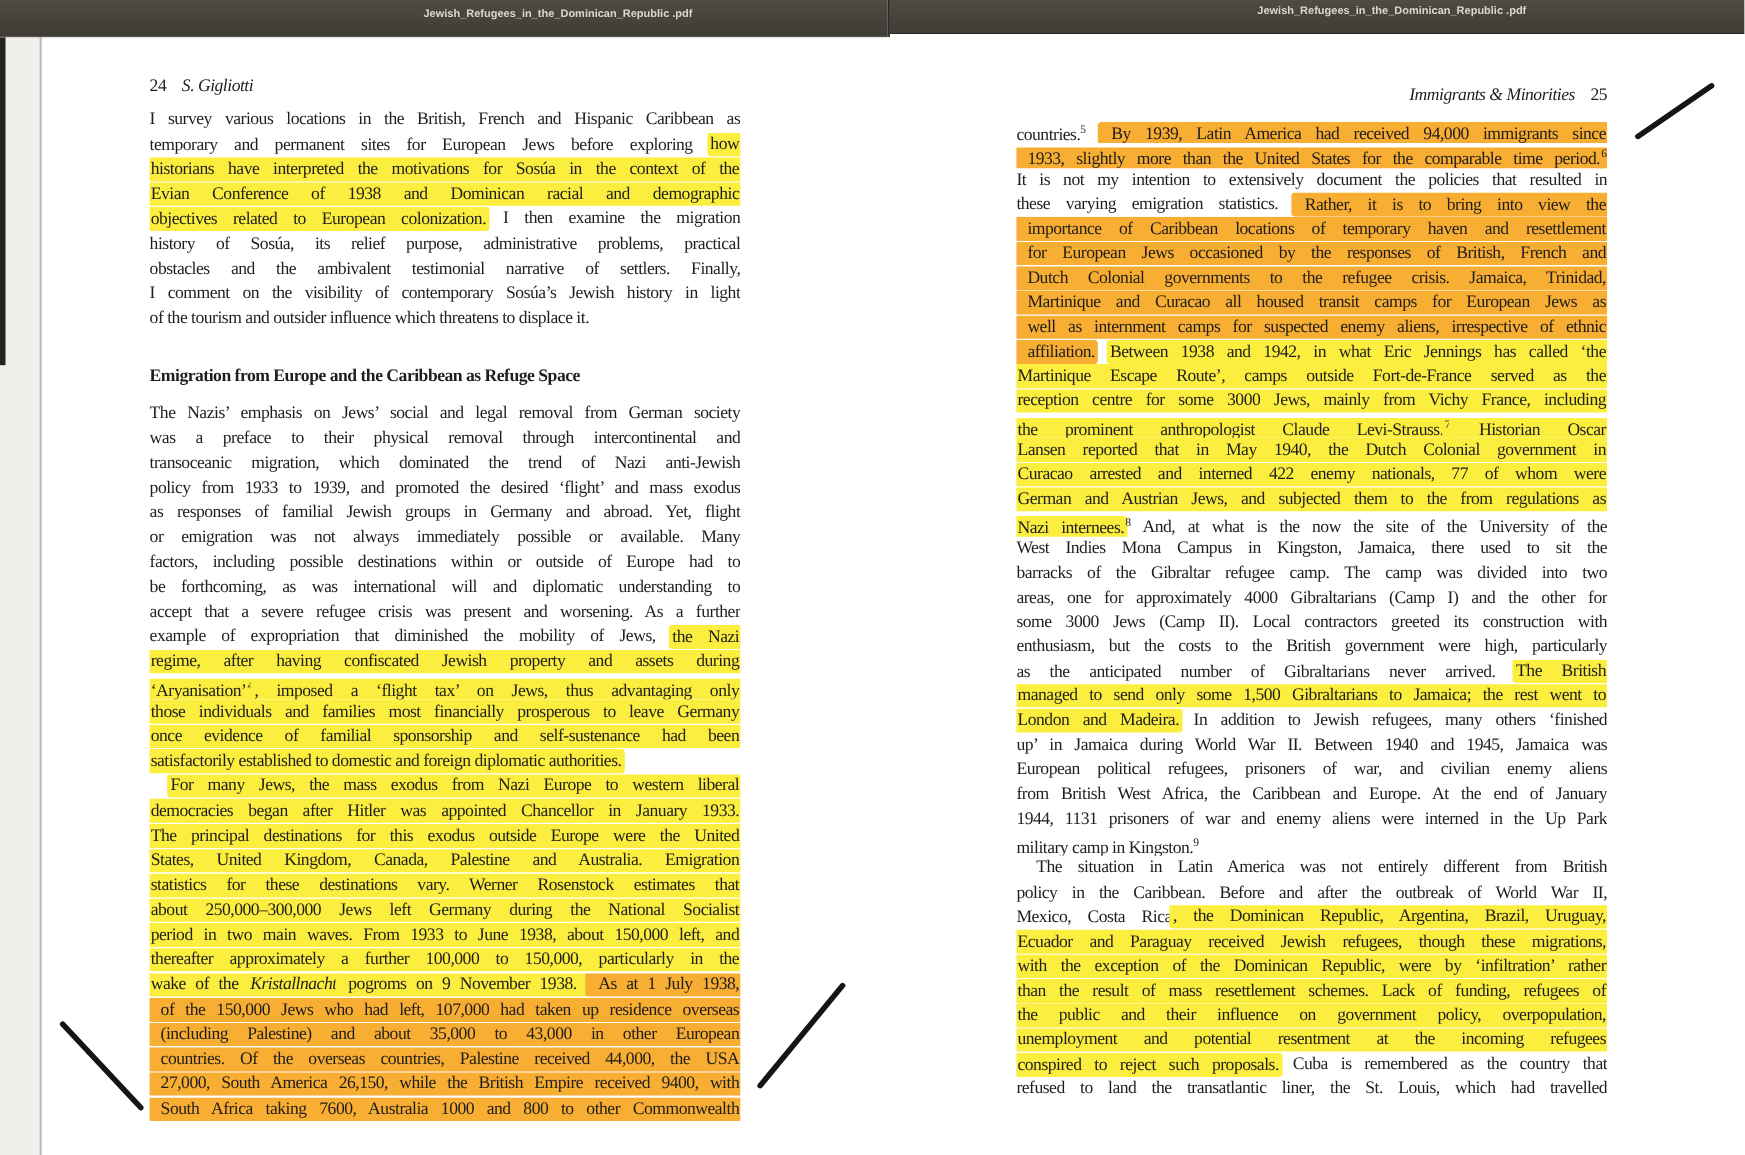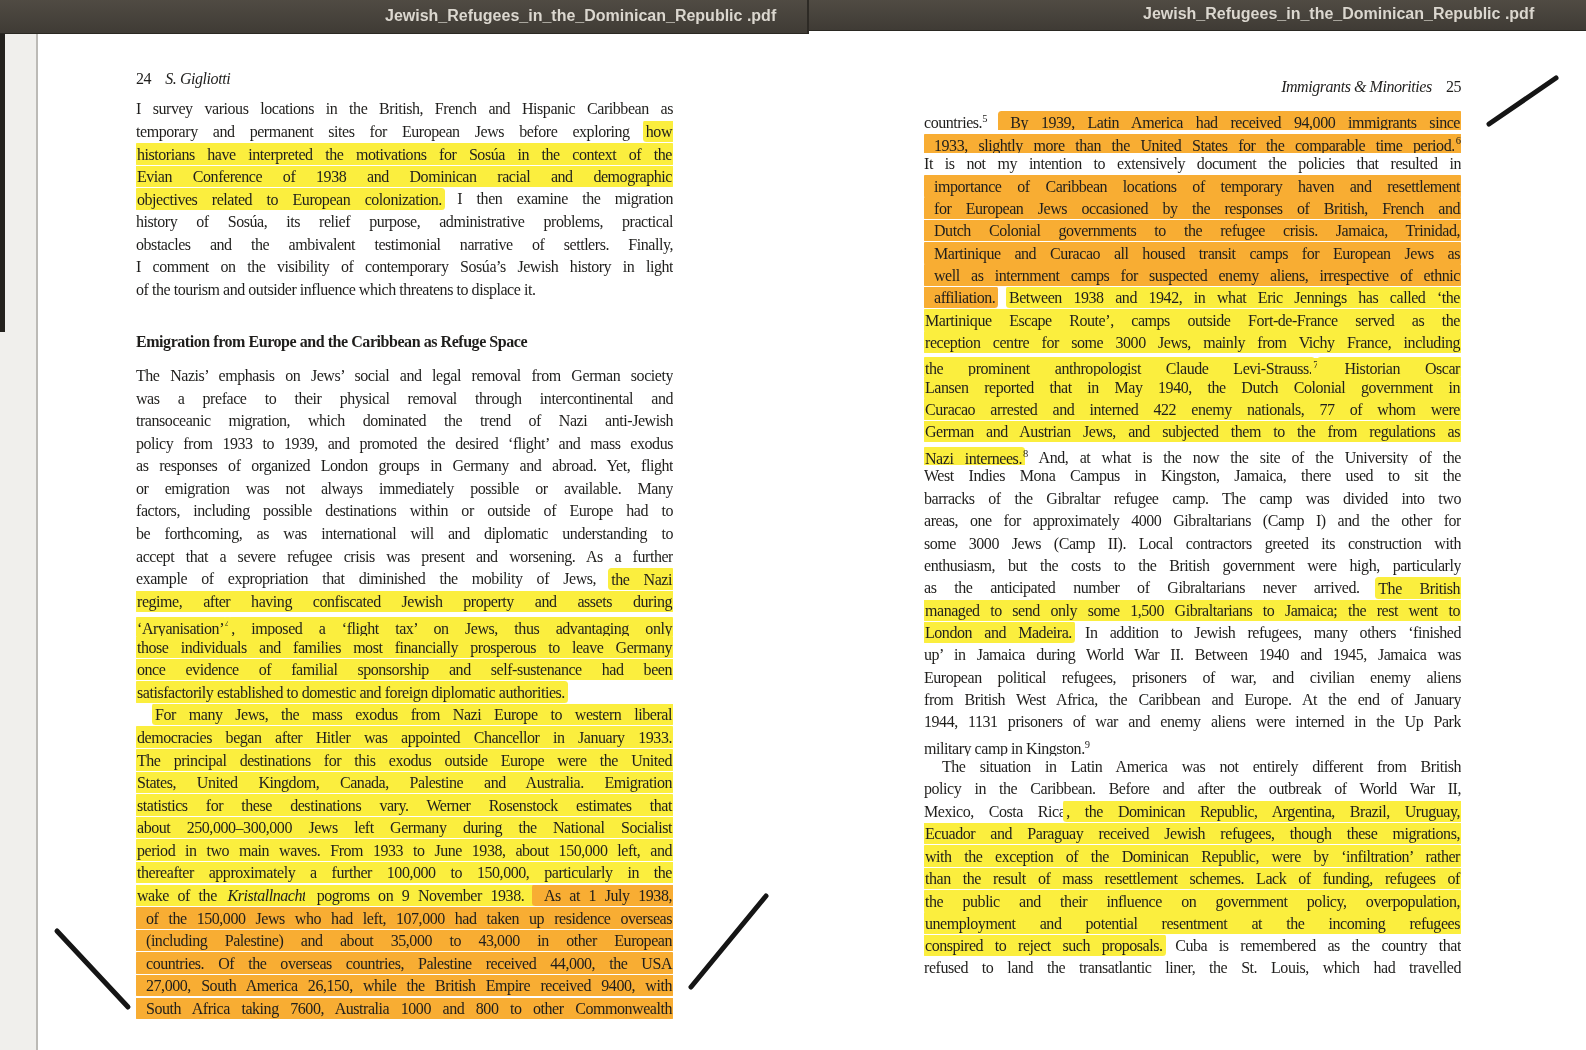--- a/index.html
+++ b/index.html
@@ -14,21 +14,21 @@
     position:absolute;top:0;height:34px;
     background:linear-gradient(to bottom, var(--tb1,#504b43), var(--tb2,#3f3b35));
     border-bottom:1px solid #2a2822;
     box-sizing:border-box;
   }
   #tb-left{left:0;width:809px;border-right:2px solid #2d2a25;}
   #tb-right{left:809px;width:777px;height:31px;}
   .titlebar .wtitle{
     position:absolute;top:7px;
     font-family:"Liberation Sans", sans-serif;
-    font-size:16px;font-weight:bold;color:var(--ttext,#dbd7cf);
+    font-size:10px;font-weight:bold;color:var(--ttext,#dbd7cf);
     white-space:nowrap;letter-spacing:0px;
   }
   #tb-left .wtitle{left:385px;}
   #tb-right .wtitle{left:334px;top:5px;}
   
   #canvas-strip{position:absolute;left:0;top:34px;width:36px;height:1016px;background:var(--gray,#f0efec);}
   #scroll-thumb{position:absolute;left:0;top:34px;width:5px;height:298px;background:#24221e;}
   #page-edge{position:absolute;left:36px;top:34px;width:2px;height:1016px;background:var(--edge,#bcbab6);}
   
   .pdf-page{position:absolute;background:#ffffff;}
@@ -88,21 +88,21 @@
     <div class="tl"><span class="seg">obstacles and the ambivalent testimonial narrative of settlers. Finally,</span></div>
     <div class="tl"><span class="seg">I comment on the visibility of contemporary Sosúa’s Jewish history in light</span></div>
     <div class="tl nj"><span class="seg">of the tourism and outsider influence which threatens to displace it.</span></div>
     <div style="height: 30px;"></div>
     <div class="tl nj heading">Emigration from Europe and the Caribbean as Refuge Space</div>
     <div style="height: 11px;"></div>
     <div class="tl"><span class="seg">The Nazis’ emphasis on Jews’ social and legal removal from German society</span></div>
     <div class="tl"><span class="seg">was a preface to their physical removal through intercontinental and</span></div>
     <div class="tl"><span class="seg">transoceanic migration, which dominated the trend of Nazi anti-Jewish</span></div>
     <div class="tl"><span class="seg">policy from 1933 to 1939, and promoted the desired ‘flight’ and mass exodus</span></div>
-    <div class="tl"><span class="seg">as responses of organized London groups in Germany and abroad. Yet, flight</span></div>
+    <div class="tl"><span class="seg">as responses of familial Jewish groups in Germany and abroad. Yet, flight</span></div>
     <div class="tl"><span class="seg">or emigration was not always immediately possible or available. Many</span></div>
     <div class="tl"><span class="seg">factors, including possible destinations within or outside of Europe had to</span></div>
     <div class="tl"><span class="seg">be forthcoming, as was international will and diplomatic understanding to</span></div>
     <div class="tl"><span class="seg">accept that a severe refugee crisis was present and worsening. As a further</span></div>
     <div class="tl"><span class="seg">example of expropriation that diminished the mobility of Jews, </span><span class="seg hl hy">the Nazi</span></div>
     <div class="tl"><span class="seg hl hy">regime, after having confiscated Jewish property and assets during</span></div>
     <div class="tl"><span class="seg hl hy">‘Aryanisation’</span><span class="seg hl hy sup">4</span><span class="seg hl hy">, imposed a ‘flight tax’ on Jews, thus advantaging only</span></div>
     <div class="tl"><span class="seg hl hy">those individuals and families most financially prosperous to leave Germany</span></div>
     <div class="tl"><span class="seg hl hy">once evidence of familial sponsorship and self-sustenance had been</span></div>
     <div class="tl nj"><span class="seg hl hy">satisfactorily established to domestic and foreign diplomatic authorities.</span></div>
@@ -120,20 +120,21 @@
     <div class="tl"><span class="seg hl ho">countries. Of the overseas countries, Palestine received 44,000, the USA</span></div>
     <div class="tl"><span class="seg hl ho">27,000, South America 26,150, while the British Empire received 9400, with</span></div>
     <div class="tl"><span class="seg hl ho">South Africa taking 7600, Australia 1000 and 800 to other Commonwealth</span></div>
   </div>
 <div class="col" id="pt-right">
     <div class="tl nj tr"><span class="seg it">Immigrants &amp; Minorities</span><span class="seg">&nbsp;&nbsp;&nbsp;&nbsp;25</span></div>
     <div style="height: 9.65px;"></div>
     <div class="tl"><span class="seg">countries.</span><span class="seg sup">5</span><span class="seg"> </span><span class="seg hl ho">By 1939, Latin America had received 94,000 immigrants since</span></div>
     <div class="tl"><span class="seg hl ho">1933, slightly more than the United States for the comparable time period.</span><span class="seg hl ho sup">6</span></div>
     <div class="tl"><span class="seg">It is not my intention to extensively document the policies that resulted in</span></div>
+    <div class="tl"><span class="seg">these varying emigration statistics. </span><span class="seg hl ho">Rather, it is to bring into view the</span></div>
     <div class="tl"><span class="seg hl ho">importance of Caribbean locations of temporary haven and resettlement</span></div>
     <div class="tl"><span class="seg hl ho">for European Jews occasioned by the responses of British, French and</span></div>
     <div class="tl"><span class="seg hl ho">Dutch Colonial governments to the refugee crisis. Jamaica, Trinidad,</span></div>
     <div class="tl"><span class="seg hl ho">Martinique and Curacao all housed transit camps for European Jews as</span></div>
     <div class="tl"><span class="seg hl ho">well as internment camps for suspected enemy aliens, irrespective of ethnic</span></div>
     <div class="tl"><span class="seg hl ho">affiliation.</span><span class="seg"> </span><span class="seg hl hy">Between 1938 and 1942, in what Eric Jennings has called ‘the</span></div>
     <div class="tl"><span class="seg hl hy">Martinique Escape Route’, camps outside Fort-de-France served as the</span></div>
     <div class="tl"><span class="seg hl hy">reception centre for some 3000 Jews, mainly from Vichy France, including</span></div>
     <div class="tl"><span class="seg hl hy">the prominent anthropologist Claude Levi-Strauss.</span><span class="seg hl hy sup">7</span><span class="seg hl hy"> Historian Oscar</span></div>
     <div class="tl"><span class="seg hl hy">Lansen reported that in May 1940, the Dutch Colonial government in</span></div>

